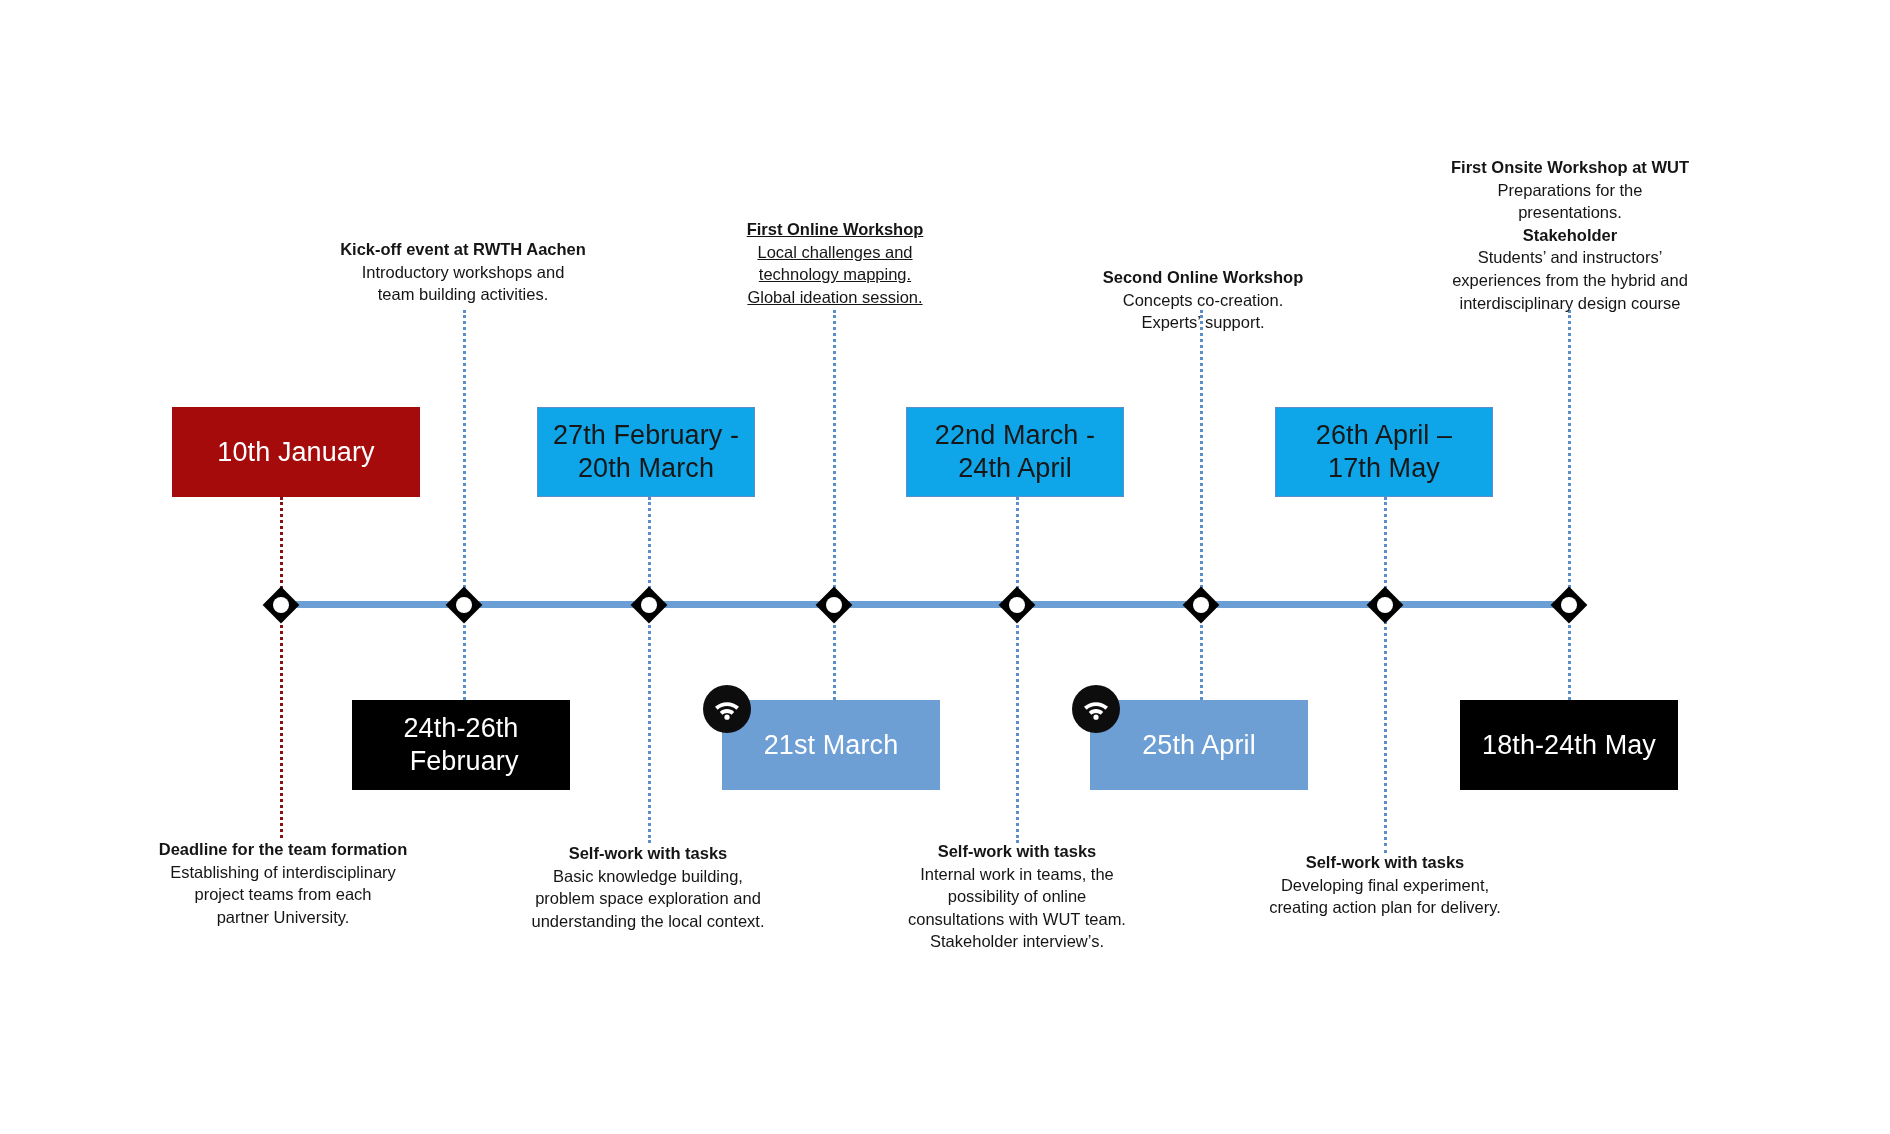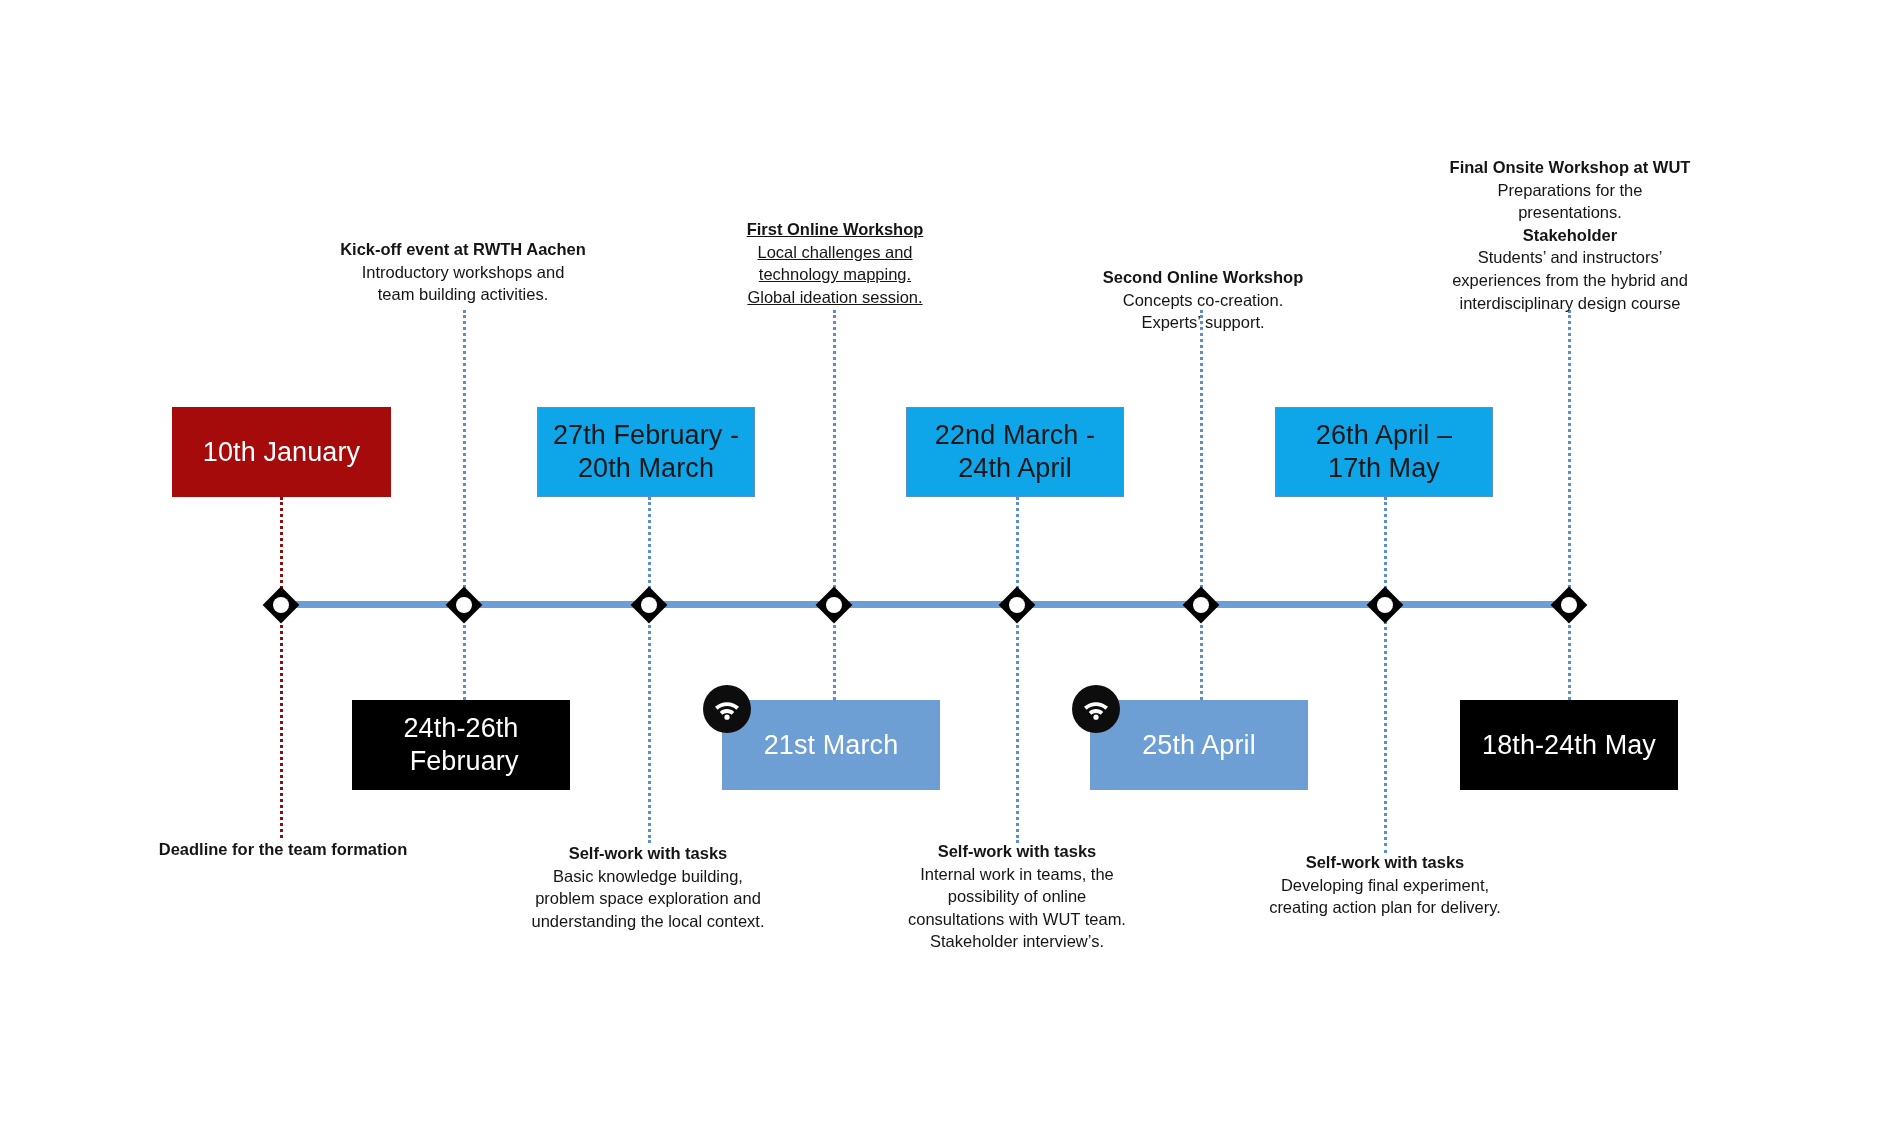--- a/index.html
+++ b/index.html
@@ -172,21 +172,21 @@
   </div>
   <div class="marker" style="left:1366px; top:586px;">
     <div class="diamond-outer"></div>
     <div class="diamond-inner"></div>
   </div>
   <div class="marker" style="left:1550px; top:586px;">
     <div class="diamond-outer"></div>
     <div class="diamond-inner"></div>
   </div>
 
-  <div class="date-box red" style="left:172px; top:407px; width:219px; height:90px;">
+  <div class="date-box red" style="left:172px; top:407px; width:248px; height:90px;">
     <span>10th January</span>
   </div>
 
   <div class="date-box outline" style="left:537px; top:407px; width:218px; height:90px;">
     <span>27th February -<br>20th March</span>
   </div>
 
   <div class="date-box outline" style="left:906px; top:407px; width:218px; height:90px;">
     <span>22nd March -<br>24th April</span>
   </div>
@@ -234,28 +234,29 @@
     <span class="a-title">First Online Workshop</span>
     <span class="a-body">Local challenges and<br>technology mapping.<br>Global ideation session.</span>
   </div>
 
   <div class="annot" style="left:1058px; top:238px; width:290px;margin-top:28px;">
     <span class="a-title">Second Online Workshop</span>
     <span class="a-body">Concepts co-creation.<br>Experts’ support.</span>
   </div>
 
   <div class="annot" style="left:1420px; top:156px; width:300px;">
-    <span class="a-title">Final Onsite Workshop at WUT</span>
+    <span class="a-title">First Onsite Workshop at WUT</span>
     <span class="a-body">Preparations for the<br>presentations.</span>
     <span class="a-title">Stakeholder</span>
     <span class="a-body">Students’ and instructors’<br>experiences from the hybrid and<br>interdisciplinary design course</span>
   </div>
 
   <div class="annot" style="left:138px; top:838px; width:290px;">
     <span class="a-title">Deadline for the team formation</span>
+    <span class="a-body">Establishing of interdisciplinary<br>project teams from each<br>partner University.</span>
   </div>
 
   <div class="annot" style="left:503px; top:842px; width:290px;">
     <span class="a-title">Self-work with tasks</span>
     <span class="a-body">Basic knowledge building,<br>problem space exploration and<br>understanding the local context.</span>
   </div>
 
   <div class="annot" style="left:872px; top:840px; width:290px;">
     <span class="a-title">Self-work with tasks</span>
     <span class="a-body">Internal work in teams, the<br>possibility of online<br>consultations with WUT team.<br>Stakeholder interview’s.</span>

